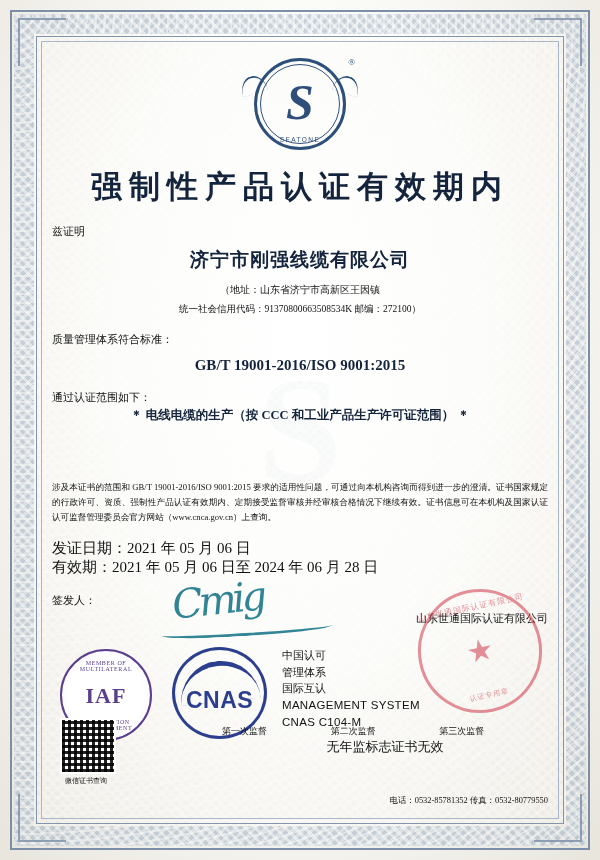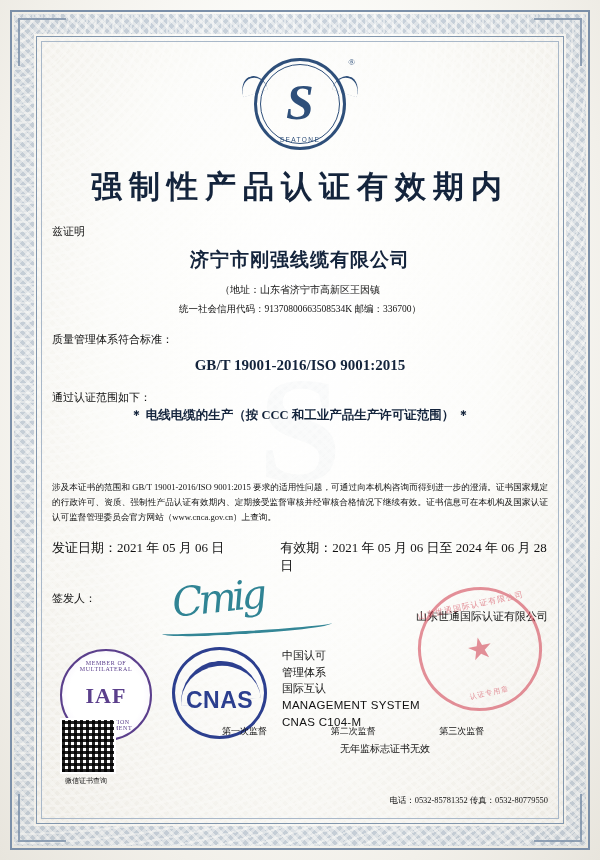--- a/index.html
+++ b/index.html
@@ -172,23 +172,24 @@
   }
   .fineprint{
     font-size:8.6px;
     line-height:1.75;
     margin-top:56px;
     color:#111;
     text-align:justify;
   }
   .dates{
     display:flex;
-    font-size:13px;
+    font-size:15px;
     margin-top:14px;
     color:#111;
+    flex-direction:column;
   }
   .dates .issue{width:46%;}
   .dates .valid{flex:1;}
   .signer{
     font-size:11px;
     margin-top:16px;
     color:#111;
     position:relative;
   }
   .sig-script{
@@ -314,21 +315,21 @@
     position:absolute;left:-2px;bottom:-50px;
     width:72px;text-align:center;font-size:7px;color:#111;
   }
   .audit-row{
     position:absolute;left:170px;right:0;bottom:-2px;
     display:flex;font-size:9px;color:#111;
   }
   .audit-row div{flex:1;text-align:left;}
   .audit-note{
     position:absolute;left:170px;right:0;bottom:-20px;
-    text-align:center;font-size:10px;color:#111;
+    text-align:center;font-size:13px;color:#111;
   }
   
   .footer{
     position:absolute;left:0;right:0;bottom:0;
     font-size:8.4px;line-height:1.7;color:#111;
     text-align:right;
   }
   .footer .l1,.footer .l2,.footer .l3{display:block;}
   .watermark{
     position:absolute;left:50%;top:50%;
@@ -367,21 +368,21 @@
     </div>
 
     <div class="title">强制性产品认证有效期内</div>
 
 
     <div class="hereby">兹证明</div>
 
     <div class="company">济宁市刚强线缆有限公司</div>
 
     <div class="addr">（地址：山东省济宁市高新区王因镇</div>
-    <div class="code">统一社会信用代码：91370800663508534K 邮编：336700）</div>
+    <div class="code">统一社会信用代码：91370800663508534K 邮编：272100）</div>
 
     <div class="label-line">质量管理体系符合标准：</div>
     <div class="standard">GB/T 19001-2016/ISO 9001:2015</div>
 
     <div class="label-line">通过认证范围如下：</div>
     <div class="scope">＊ 电线电缆的生产（按 CCC 和工业产品生产许可证范围） ＊</div>
 
     <div class="fineprint">涉及本证书的范围和 GB/T 19001-2016/ISO 9001:2015 要求的适用性问题，可通过向本机构咨询而得到进一步的澄清。证书国家规定的行政许可、资质、强制性产品认证有效期内、定期接受监督审核并经审核合格情况下继续有效。证书信息可在本机构及国家认证认可监督管理委员会官方网站（www.cnca.gov.cn）上查询。</div>
 
     <div class="dates">

